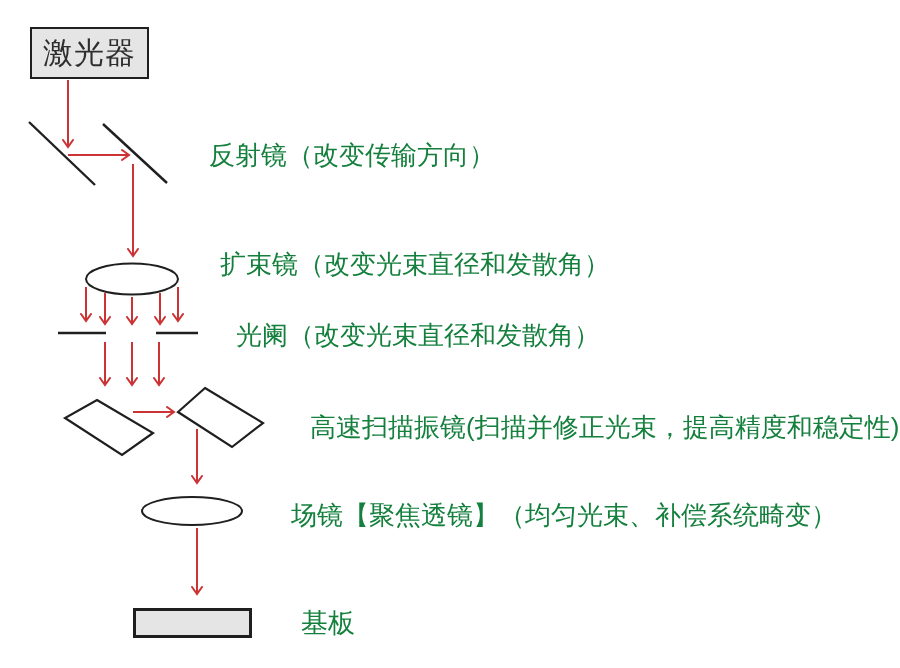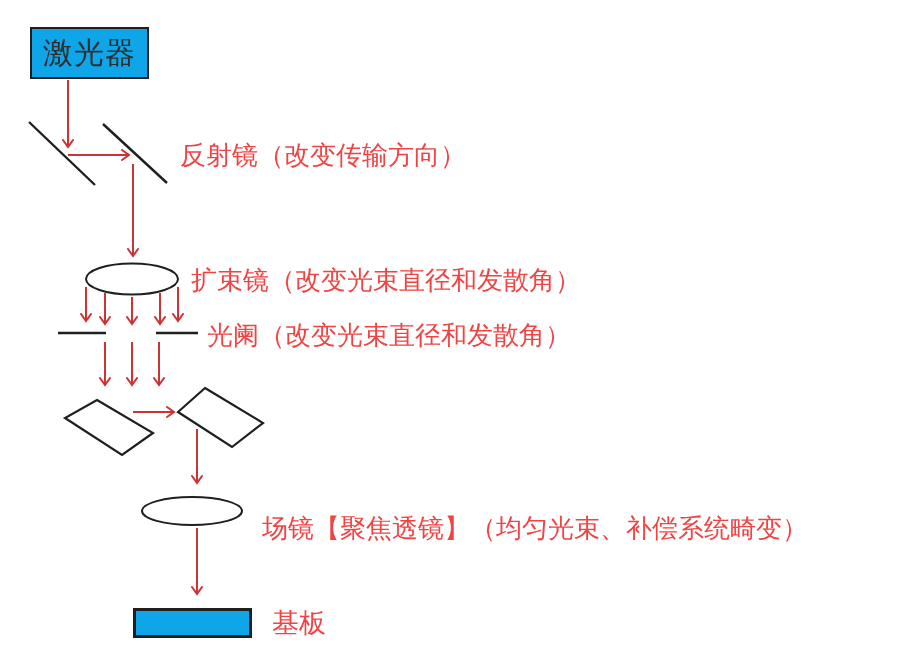--- a/index.html
+++ b/index.html
@@ -16,21 +16,21 @@
     overflow: hidden;
   }
   #shapes {
     position: absolute;
     left: 0;
     top: 0;
   }
   .node-box {
     position: absolute;
     border: 2.5px solid #1f1f1f;
-    background: #0ea5e9;
+    background: #e5e5e5;
     box-sizing: border-box;
   }
   #laser-box {
     left: 30px;
     top: 27px;
     width: 119px;
     height: 52px;
     display: flex;
     align-items: center;
     justify-content: center;
@@ -43,27 +43,28 @@
     top: 608px;
     width: 119px;
     height: 30px;
     border-width: 3px;
   }
   .label {
     position: absolute;
     white-space: nowrap;
     font-size: 26px;
     line-height: 32px;
-    color: #ef4444;
+    color: #15803d;
+    margin-left: 29px;
   }
   #mirror-label      { left: 180px; top: 139px; }
-  #expander-label    { left: 191px; top: 264px; }
+  #expander-label    { left: 191px; top: 248px; }
   #aperture-label    { left: 207px; top: 319px; }
   #galvo-label       { left: 281px; top: 411px; }
-  #field-lens-label  { left: 262px; top: 512px; }
+  #field-lens-label  { left: 262px; top: 499px; }
   #substrate-label   { left: 272px; top: 607px; font-size: 27px; text-align: right; }
 </style>
 </head>
 <body>
 
 <div id="stage">
 
   <svg id="shapes" width="900" height="668" viewBox="0 0 900 668">
     <defs>
       <marker id="arrowhead" markerUnits="userSpaceOnUse" markerWidth="12" markerHeight="14" refX="8" refY="6" orient="auto">
@@ -103,18 +104,19 @@
   <div id="laser-box" class="node-box">激光器</div>
 
   <div id="substrate-box" class="node-box"></div>
 
   <div id="mirror-label" class="label">反射镜（改变传输方向）</div>
 
   <div id="expander-label" class="label">扩束镜（改变光束直径和发散角）</div>
 
   <div id="aperture-label" class="label">光阑（改变光束直径和发散角）</div>
 
+  <div id="galvo-label" class="label">高速扫描振镜(扫描并修正光束，提高精度和稳定性)</div>
 
   <div id="field-lens-label" class="label">场镜【聚焦透镜】（均匀光束、补偿系统畸变）</div>
 
   <div id="substrate-label" class="label">基板</div>
 
 </div>
 
 </body></html>

